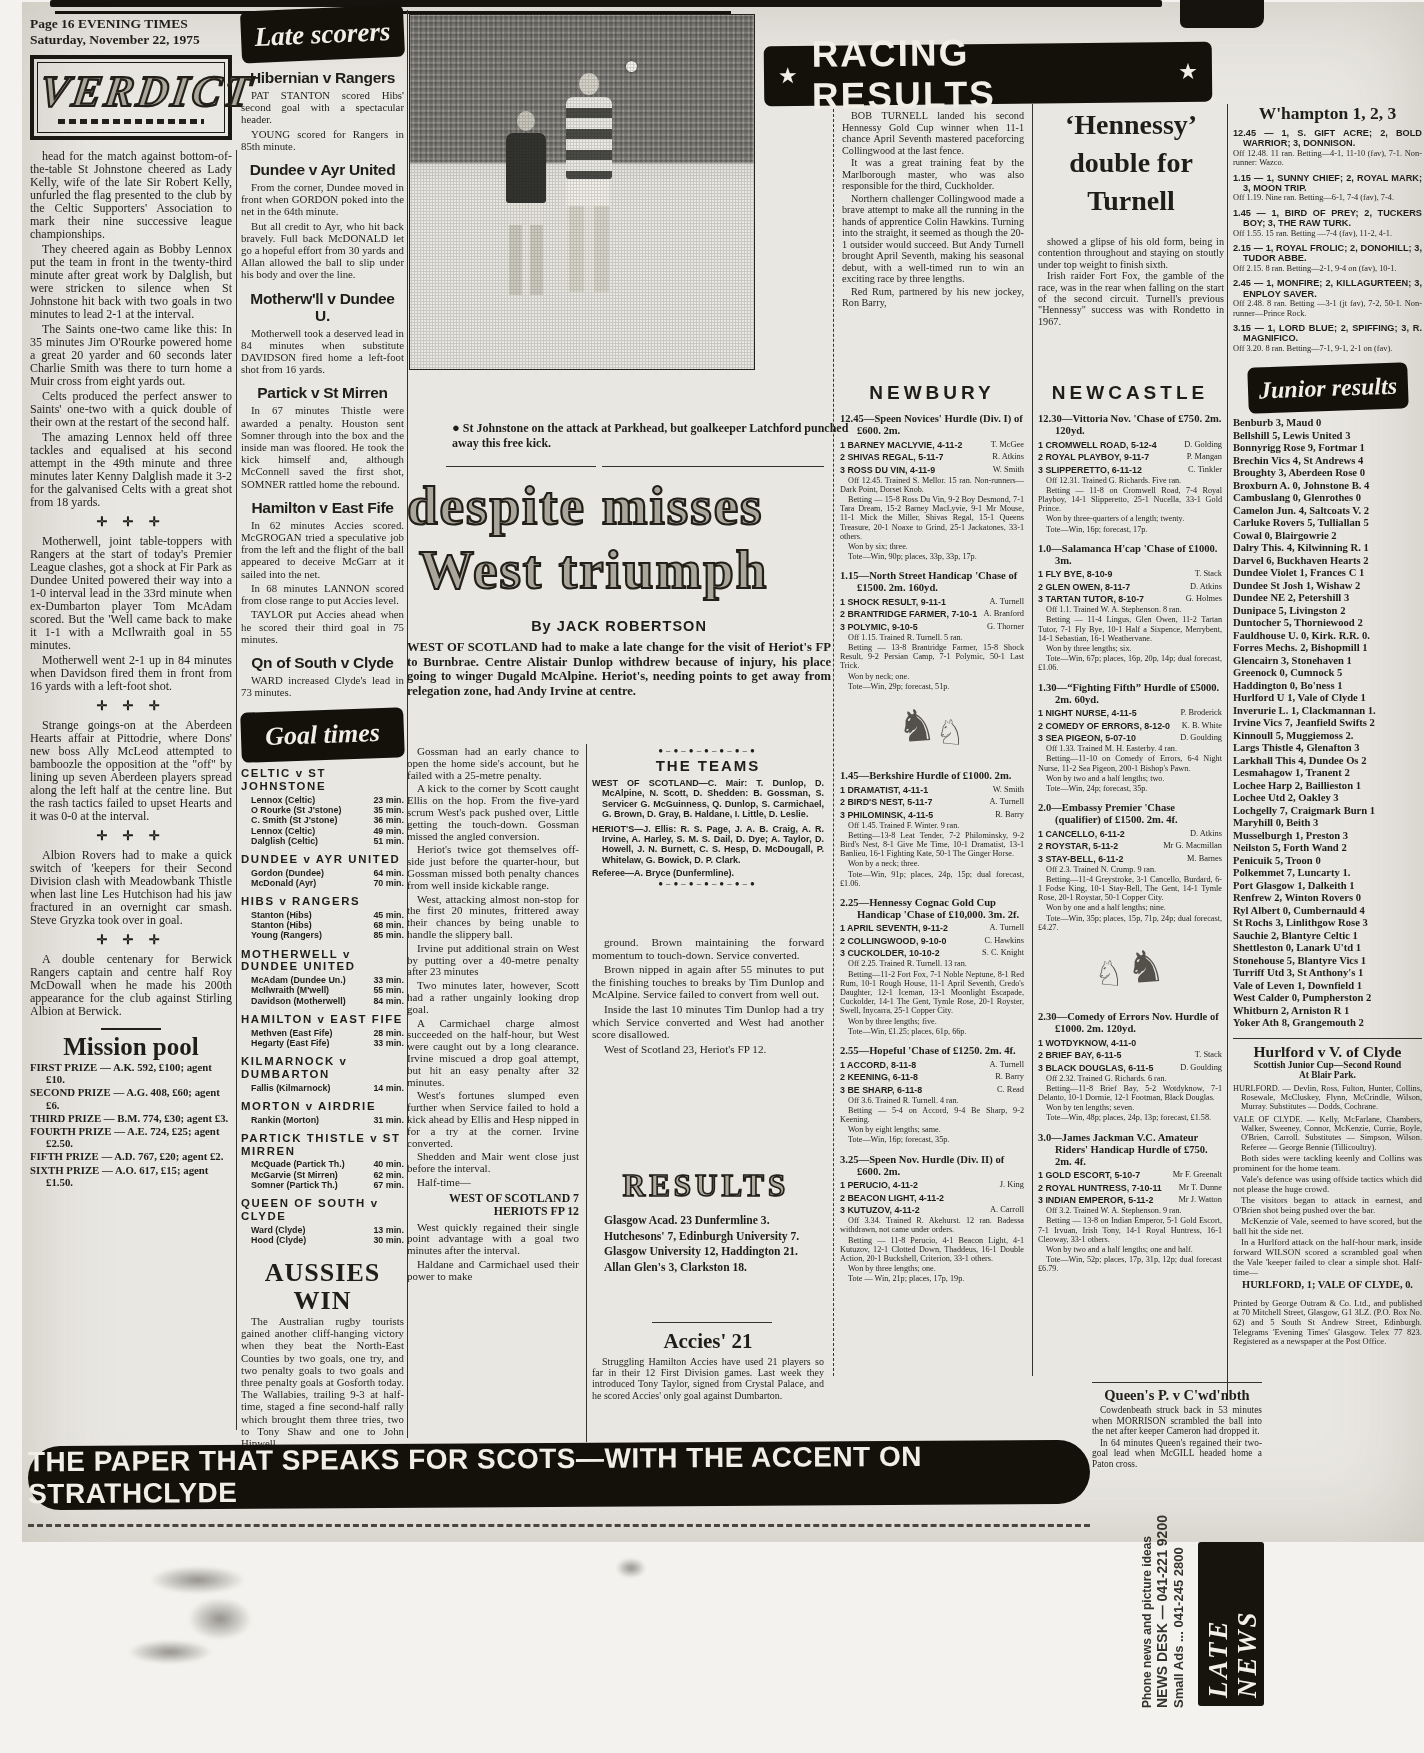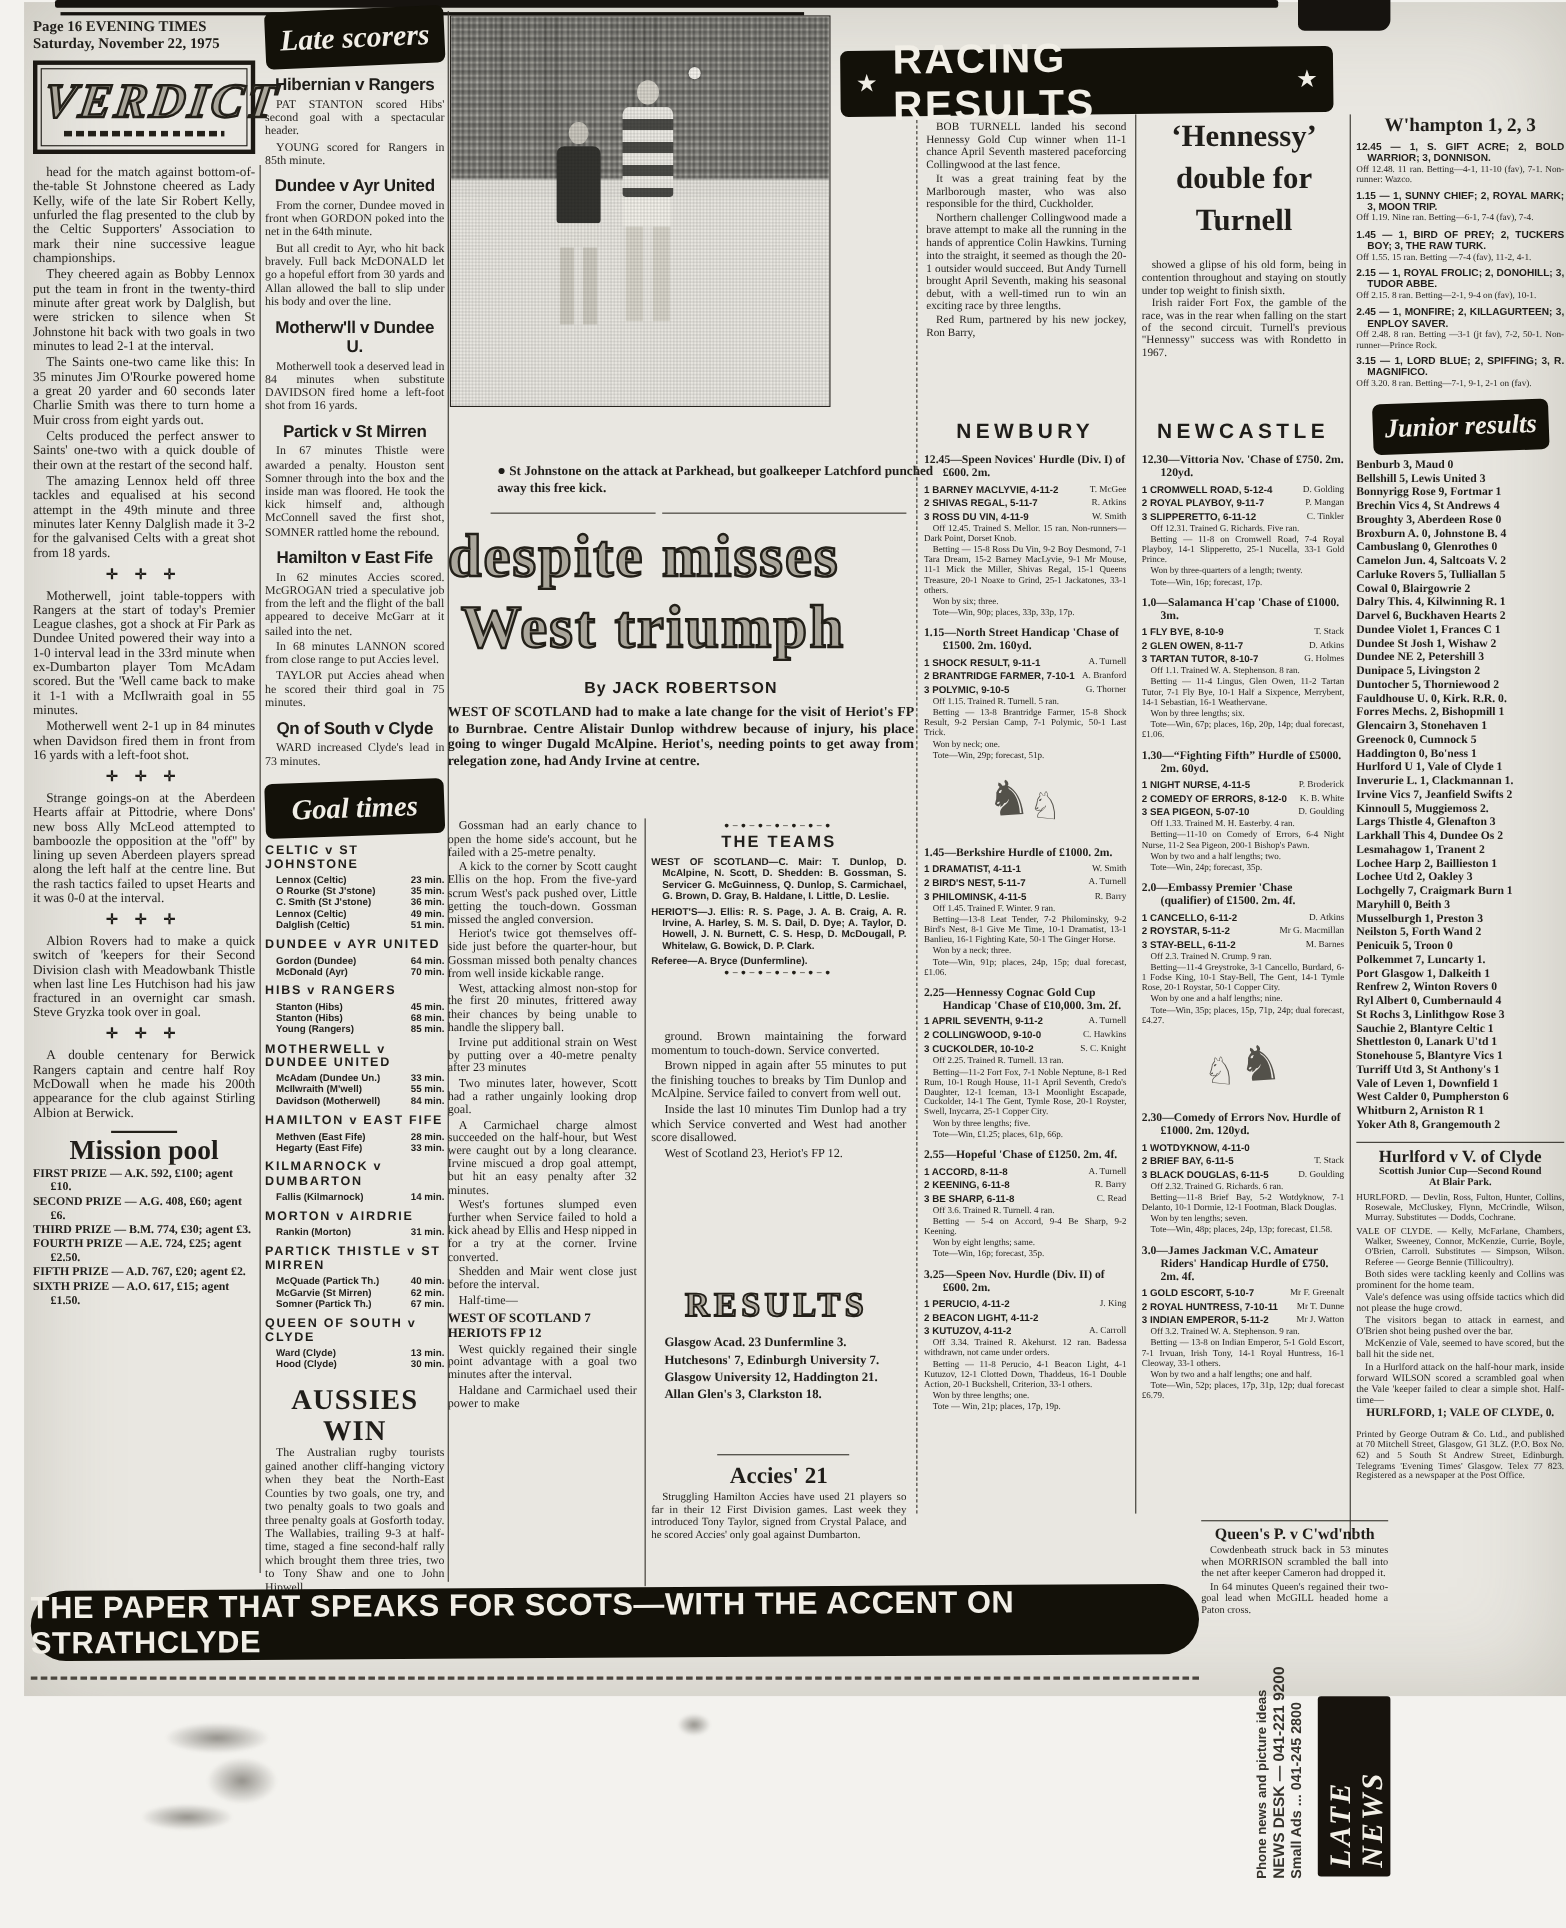--- a/index.html
+++ b/index.html
@@ -79,21 +79,21 @@
 .ph-grain{position:absolute;inset:0;background-image:radial-gradient(rgba(12,12,10,.14) 1px,transparent 1.4px);
  background-size:3px 3px;}
 .caption{font-weight:700;font-size:12px;line-height:15px;}
 .cap-bullet{font-size:13px;}
 
 
 .headline{font-weight:700;font-size:55px;line-height:64px;letter-spacing:2px;white-space:nowrap;}
 .byline{font-family:"Liberation Sans",sans-serif;font-weight:700;font-size:14.5px;text-align:center;letter-spacing:1px;}
 .intro{font-weight:700;font-size:12.6px;line-height:14.6px;text-align:justify;}
 .colA p.para{font-size:11px;line-height:11.8px;text-indent:10px;}
-.ht-score{font-weight:700;font-size:11.8px;text-align:left;line-height:13.5px;margin:3px 0;}
+.ht-score{font-weight:700;font-size:11.8px;text-align:right;line-height:13.5px;margin:3px 0;}
 .teams-box{font-family:"Liberation Sans",sans-serif;}
 .teams-head{font-weight:700;font-size:15px;text-align:center;letter-spacing:2px;margin:2px 0;}
 .chain{text-align:center;font-size:8px;letter-spacing:3px;color:#232019;}
 .team-entry{font-size:9px;font-weight:700;line-height:10.4px;text-align:justify;margin-top:4px;padding-left:10px;text-indent:-10px;}
 .referee{font-size:9px;font-weight:700;line-height:10.4px;margin-top:3px;}
 .colB p.para{font-size:11.2px;line-height:12.6px;}
 .results-banner{height:40px;display:flex;align-items:center;justify-content:center;}
 .results-txt{font-weight:700;font-size:31px;letter-spacing:4px;}
 .res-item{font-weight:700;font-size:11.6px;line-height:13.6px;text-indent:12px;margin-top:2px;}
 .accies-head{font-size:21px;line-height:23px;}
@@ -901,21 +901,21 @@
         <div class="jr-row">Polkemmet 7, Luncarty 1.</div>
         <div class="jr-row">Port Glasgow 1, Dalkeith 1</div>
         <div class="jr-row">Renfrew 2, Winton Rovers 0</div>
         <div class="jr-row">Ryl Albert 0, Cumbernauld 4</div>
         <div class="jr-row">St Rochs 3, Linlithgow Rose 3</div>
         <div class="jr-row">Sauchie 2, Blantyre Celtic 1</div>
         <div class="jr-row">Shettleston 0, Lanark U'td 1</div>
         <div class="jr-row">Stonehouse 5, Blantyre Vics 1</div>
         <div class="jr-row">Turriff Utd 3, St Anthony's 1</div>
         <div class="jr-row">Vale of Leven 1, Downfield 1</div>
-        <div class="jr-row">West Calder 0, Pumpherston 6</div>
+        <div class="jr-row">West Calder 0, Pumpherston 2</div>
         <div class="jr-row">Whitburn 2, Arniston R 1</div>
         <div class="jr-row">Yoker Ath 8, Grangemouth 2</div>
       </div>
 
     <div class="hf-rule"></div>
     <h3 class="serif-head hf-head">Hurlford v V. of Clyde</h3>
     <div class="hf-sub">Scottish Junior Cup—Second Round</div>
     <div class="hf-sub">At Blair Park.</div>
     <div class="hf-team">HURLFORD. — Devlin, Ross, Fulton, Hunter, Collins, Rosewale, McCluskey, Flynn, McCrindle, Wilson, Murray. Substitutes — Dodds, Cochrane.</div>
     <div class="hf-team">VALE OF CLYDE. — Kelly, McFarlane, Chambers, Walker, Sweeney, Connor, McKenzie, Currie, Boyle, O'Brien, Carroll. Substitutes — Simpson, Wilson. Referee — George Bennie (Tillicoultry).</div>

